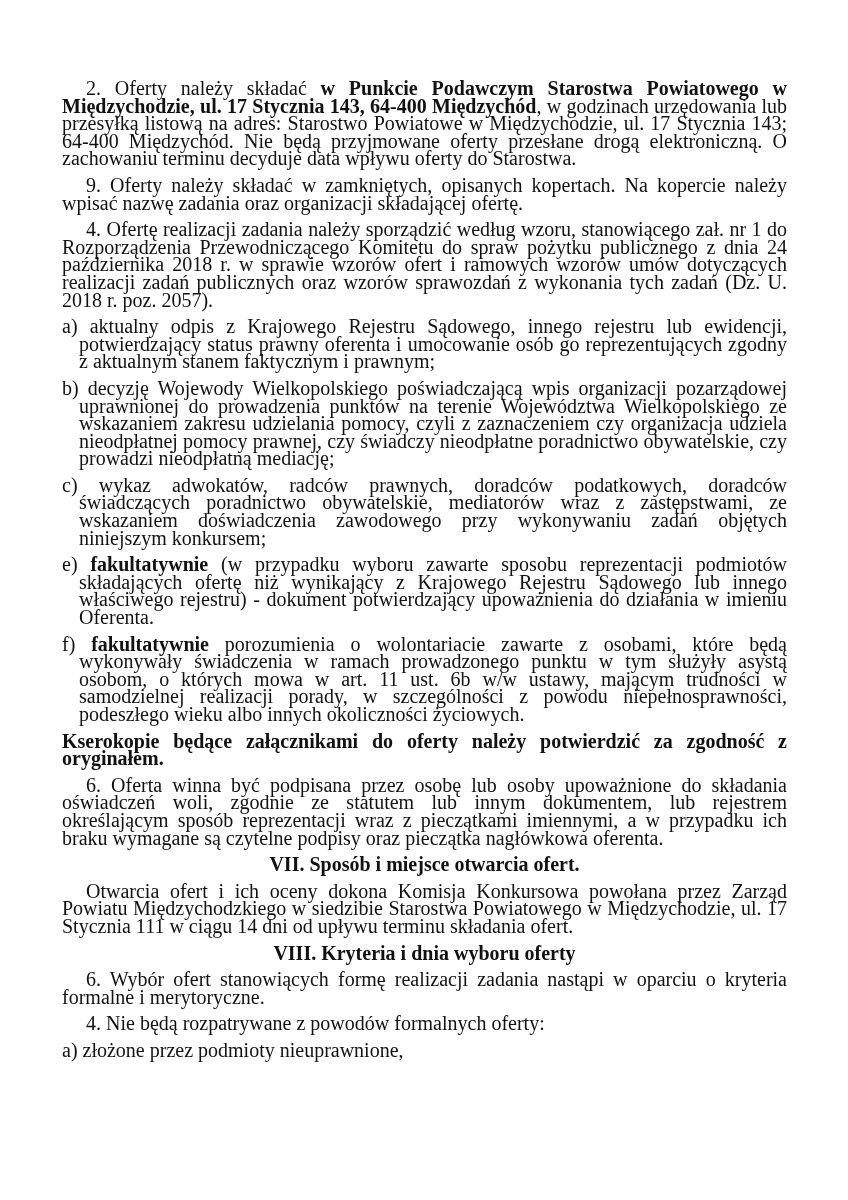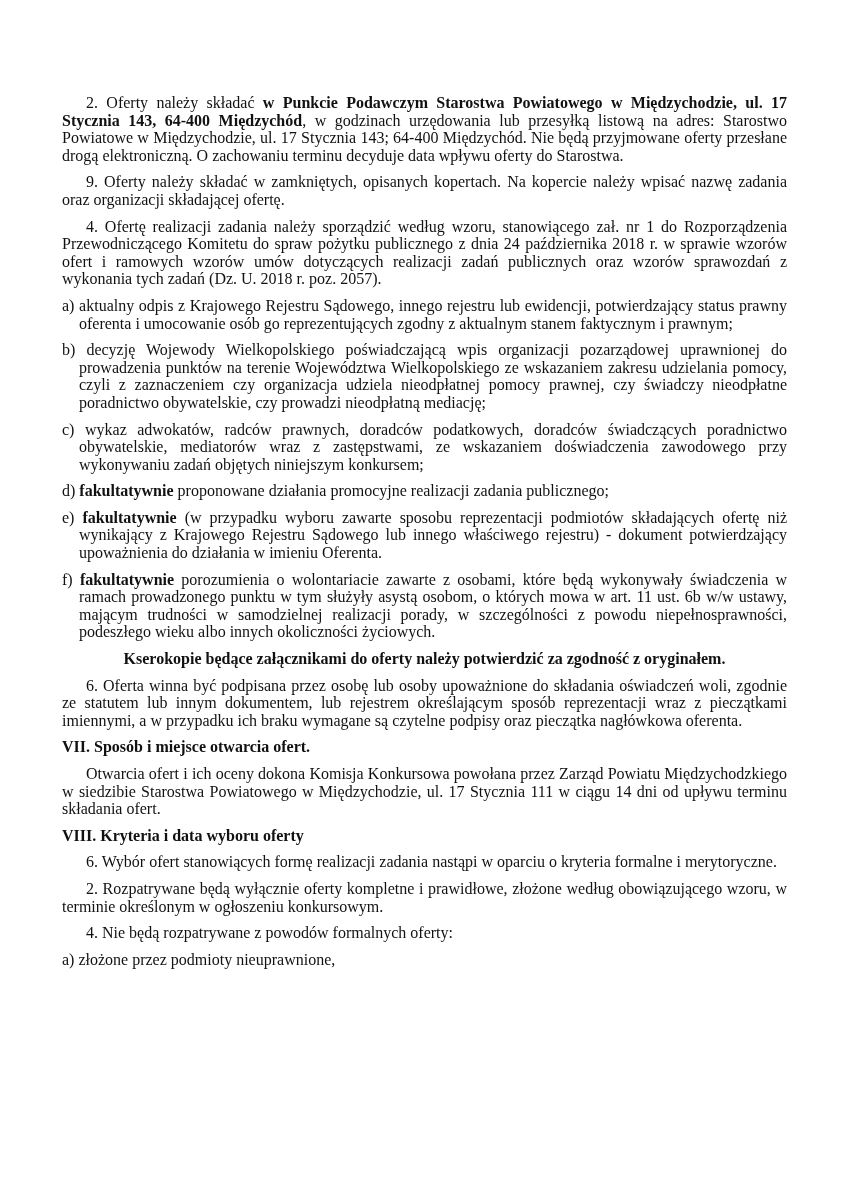--- a/index.html
+++ b/index.html
@@ -2,28 +2,28 @@
 <html><head>
 <meta charset="utf-8">
 <style>
   html, body { margin: 0; padding: 0; background: #ffffff; }
   body {
     width: 848px; height: 1200px; position: relative; overflow: hidden;
     font-family: "Liberation Serif", "DejaVu Serif", serif;
     color: #111111;
   }
   .page {
-    position: absolute; left: 62px; top: 94px; width: 725px;
-    font-size: 16px; line-height: 17.6px; text-align: justify;
+    position: absolute; left: 62px; top: 80px; width: 725px;
+    font-size: 20px; line-height: 17.6px; text-align: justify;
   }
   p { margin: 0 0 9px 0; }
   .indent { text-indent: 24px; }
   .item { padding-left: 17px; text-indent: -17px; }
-  .heading { font-weight: bold; margin: 0 0 9px 0; text-align: left; }
-  .center-bold { font-weight: bold; text-align: center; margin: 0 0 9px 0; }
+  .heading { font-weight: bold; margin: 0 0 9px 0; text-align: center; }
+  .center-bold { font-weight: bold; margin: 0 0 9px 0; }
   b { font-weight: bold; }
   .footer {
     position: absolute; left: 62px; top: 1163px; width: 727px;
     border-top: 1.5px solid #555555; padding-top: 5px;
     font-size: 11.5px; color: #222222;
     display: flex; justify-content: space-between; margin-top: 40px;
   }
 </style>
 </head>
 <body>
@@ -33,34 +33,32 @@
   <p class="indent">
     <span>2.</span><span> Oferty należy składać </span><b>w Punkcie Podawczym Starostwa Powiatowego w Międzychodzie, ul. 17 Stycznia 143, 64-400 Międzychód</b><span>, w godzinach urzędowania lub przesyłką listową na adres: Starostwo Powiatowe w Międzychodzie, ul. 17 Stycznia 143; 64-400 Międzychód. Nie będą przyjmowane oferty przesłane drogą elektroniczną. O zachowaniu terminu decyduje data wpływu oferty do Starostwa.</span>
   </p>
 
   <p class="indent">9. Oferty należy składać w zamkniętych, opisanych kopertach. Na kopercie należy wpisać nazwę zadania oraz organizacji składającej ofertę.</p>
   <p class="indent">4. Ofertę realizacji zadania należy sporządzić według wzoru, stanowiącego zał. nr 1 do Rozporządzenia Przewodniczącego Komitetu do spraw pożytku publicznego z dnia 24 października 2018 r. w sprawie wzorów ofert i ramowych wzorów umów dotyczących realizacji zadań publicznych oraz wzorów sprawozdań z wykonania tych zadań (Dz. U. 2018 r. poz. 2057).</p>
 
   <p class="item"><span>a) </span><span>aktualny odpis z Krajowego Rejestru Sądowego, innego rejestru lub ewidencji, potwierdzający status prawny oferenta i umocowanie osób go reprezentujących zgodny z aktualnym stanem faktycznym i prawnym;</span></p>
   <p class="item"><span>b) </span><span>decyzję Wojewody Wielkopolskiego poświadczającą wpis organizacji pozarządowej uprawnionej do prowadzenia punktów na terenie Województwa Wielkopolskiego ze wskazaniem zakresu udzielania pomocy, czyli z zaznaczeniem czy organizacja udziela nieodpłatnej pomocy prawnej, czy świadczy nieodpłatne poradnictwo obywatelskie, czy prowadzi nieodpłatną mediację;</span></p>
   <p class="item"><span>c) </span><span>wykaz adwokatów, radców prawnych, doradców podatkowych, doradców świadczących poradnictwo obywatelskie, mediatorów wraz z zastępstwami, ze wskazaniem doświadczenia zawodowego przy wykonywaniu zadań objętych niniejszym konkursem;</span></p>
-  <p class="item"><span>d) </span><b>fakultatywnie</b><span> proponowane działania promocyjne realizacji zadania publicznego;</span></p>
   <p class="item"><span>e) </span><b>fakultatywnie</b><span> (w przypadku wyboru zawarte sposobu reprezentacji podmiotów składających ofertę niż wynikający z Krajowego Rejestru Sądowego lub innego właściwego rejestru) - dokument potwierdzający upoważnienia do działania w imieniu Oferenta.</span></p>
   <p class="item"><span>f) </span><b>fakultatywnie</b><span> porozumienia o wolontariacie zawarte z osobami, które będą wykonywały świadczenia w ramach prowadzonego punktu w tym służyły asystą osobom, o których mowa w art. 11 ust. 6b w/w ustawy, mającym trudności w samodzielnej realizacji porady, w szczególności z powodu niepełnosprawności, podeszłego wieku albo innych okoliczności życiowych.</span></p>
 
   <p class="center-bold">Kserokopie będące załącznikami do oferty należy potwierdzić za zgodność z oryginałem.</p>
 
   <p class="indent">6. Oferta winna być podpisana przez osobę lub osoby upoważnione do składania oświadczeń woli, zgodnie ze statutem lub innym dokumentem, lub rejestrem określającym sposób reprezentacji wraz z pieczątkami imiennymi, a w przypadku ich braku wymagane są czytelne podpisy oraz pieczątka nagłówkowa oferenta.</p>
 
   <p class="heading">VII.  Sposób i miejsce otwarcia ofert.</p>
   <p class="indent">Otwarcia ofert i ich oceny dokona Komisja Konkursowa powołana przez Zarząd Powiatu Międzychodzkiego w siedzibie Starostwa Powiatowego w Międzychodzie, ul. 17 Stycznia 111 w ciągu 14 dni od upływu terminu składania ofert.</p>
 
-  <p class="heading">VIII.  Kryteria i data wyboru oferty</p>
+  <p class="heading">VIII.  Kryteria i dnia wyboru oferty</p>
   <p class="indent">6. Wybór ofert stanowiących formę realizacji zadania nastąpi w oparciu o kryteria formalne i merytoryczne.</p>
-  <p class="indent">2. Rozpatrywane będą wyłącznie oferty kompletne i prawidłowe, złożone według obowiązującego wzoru, w terminie określonym w ogłoszeniu konkursowym.</p>
   <p class="indent">4. Nie będą rozpatrywane z powodów formalnych oferty:</p>
   <p class="item"><span>a) </span><span>złożone przez podmioty nieuprawnione,</span></p>
 </div>
 
 <div class="footer">
   <span>Id: 0CE64291-F5C4-475C-B649-C96BF323B683. Podpisany</span>
   <span>Strona 3</span>
 </div>
 
 </body></html>

